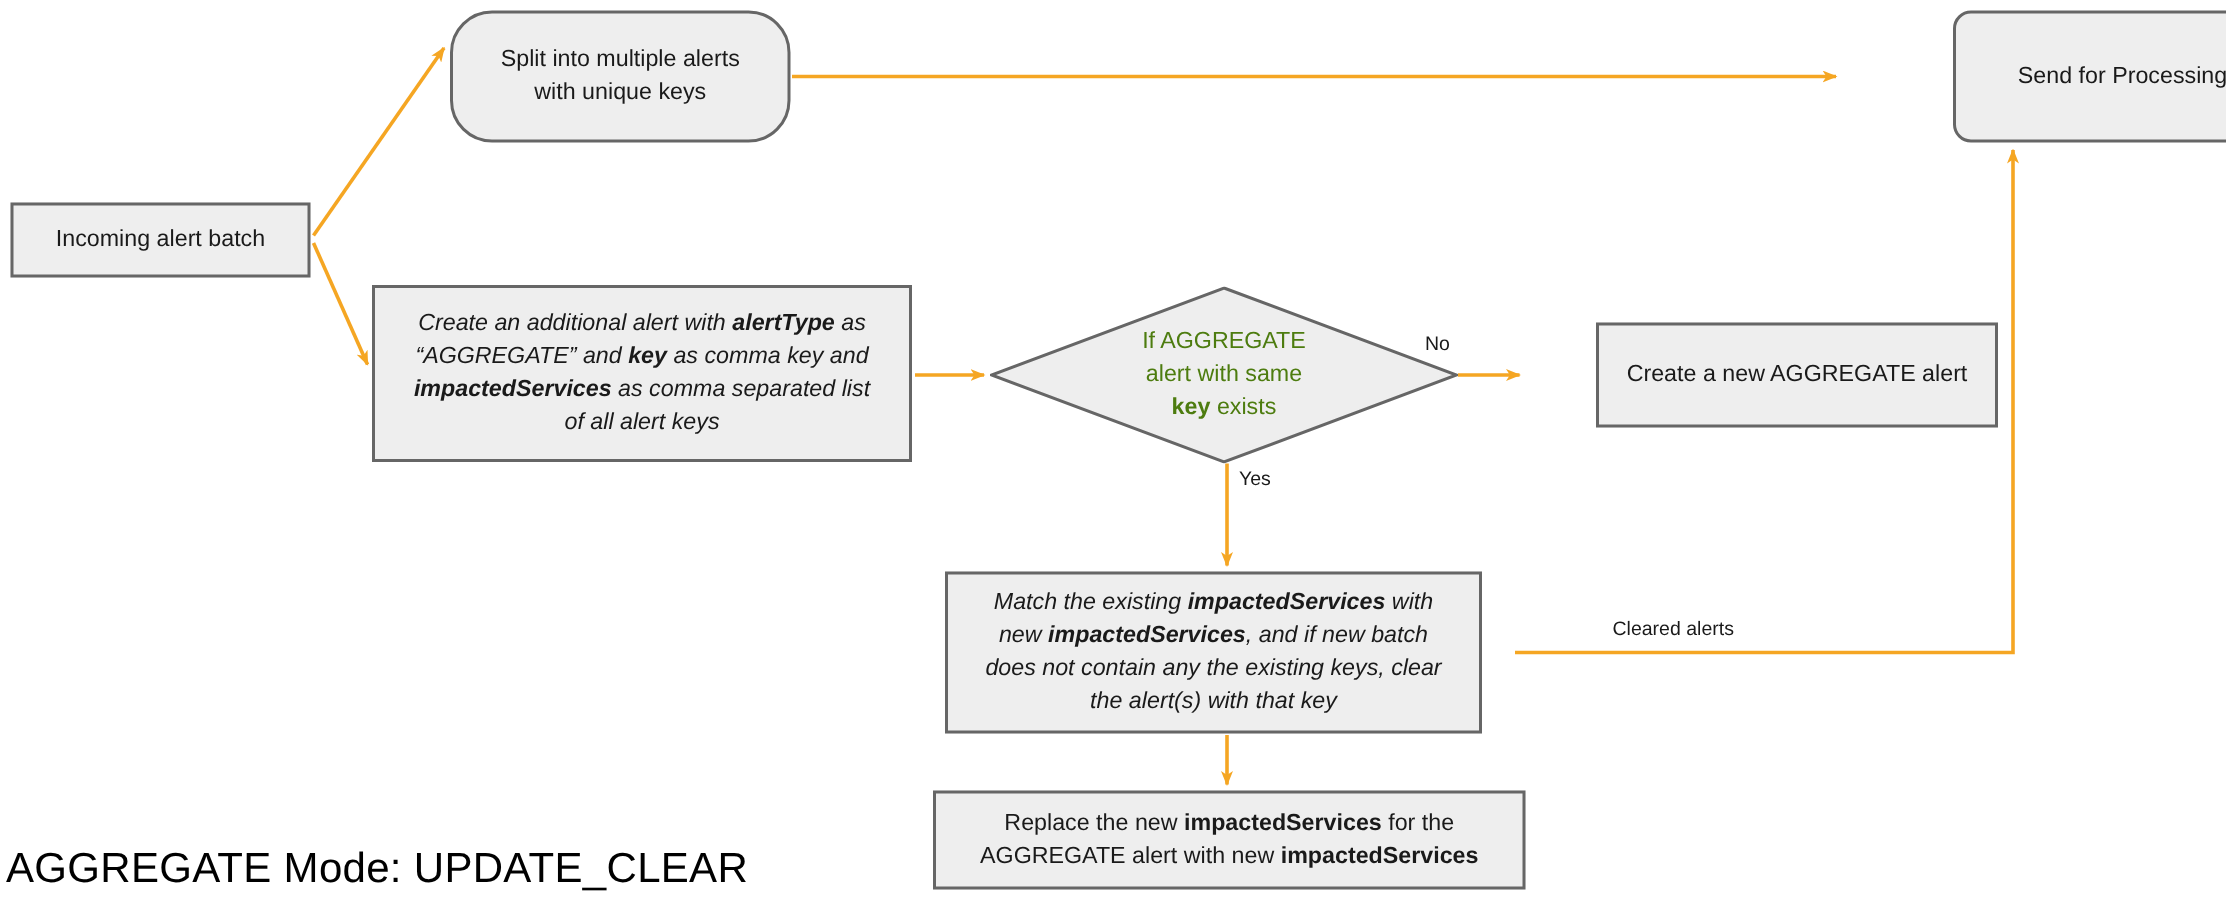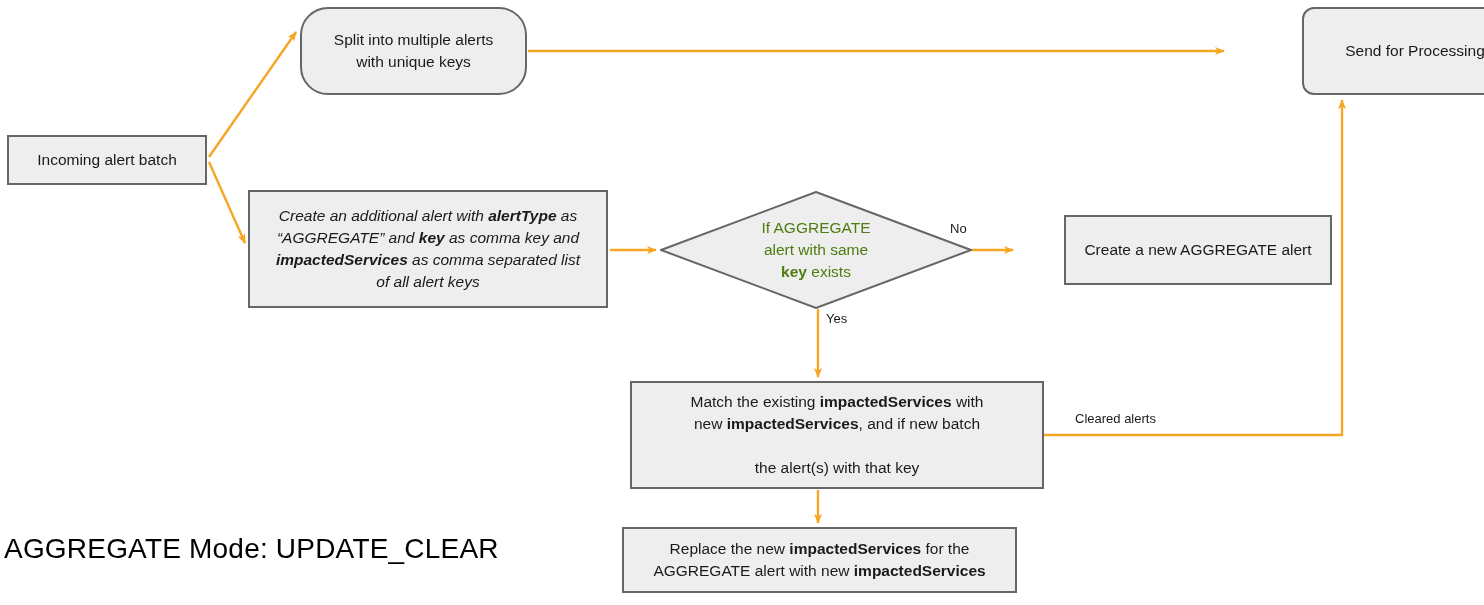--- a/index.html
+++ b/index.html
@@ -144,29 +144,29 @@
     </svg>
     <div class="diamond-label">
       <span><span>If AGGREGATE</span><br><span>alert with same</span><br><b>key</b><span> exists</span></span>
     </div>
   </div>
 
   <div class="node" style="left:1017px; top:215px; width:268px; height:70px;margin-left:47px;">
     <span class="txt">Create a new AGGREGATE alert</span>
   </div>
 
-  <div class="node" style="left:630px; top:381px; width:414px; height:108px;">
-    <span class="txt"><span>Match the existing </span><b>impactedServices</b><span> with</span><br><span>new </span><b>impactedServices</b><span>, and if new batch</span><br><br><span>the alert(s) with that key</span></span>
+  <div class="node" style="left:630px; top:381px; width:358px; height:108px;font-style:italic;">
+    <span class="txt"><span>Match the existing </span><b>impactedServices</b><span> with</span><br><span>new </span><b>impactedServices</b><span>, and if new batch</span><br><span>does not contain any the existing keys, clear</span><br><span>the alert(s) with that key</span></span>
   </div>
 
   <div class="node" style="left:622px; top:527px; width:395px; height:66px;">
     <span class="txt"><span>Replace the new </span><b>impactedServices</b><span> for the</span><br><span>AGGREGATE alert with new </span><b>impactedServices</b></span>
   </div>
 
   <div class="edge-label" style="left:950px; top:221px;">No</div>
 
   <div class="edge-label" style="left:826px; top:311px;">Yes</div>
 
   <div class="edge-label" style="left:1063px; top:411px;margin-left:12px;">Cleared alerts</div>
 
-  <div class="caption" style="left:4px; top:533px;">AGGREGATE Mode: UPDATE_CLEAR</div>
+  <div class="caption" style="left:4px; top:563px;">AGGREGATE Mode: UPDATE_CLEAR</div>
 
 </div>
 
 </body></html>

